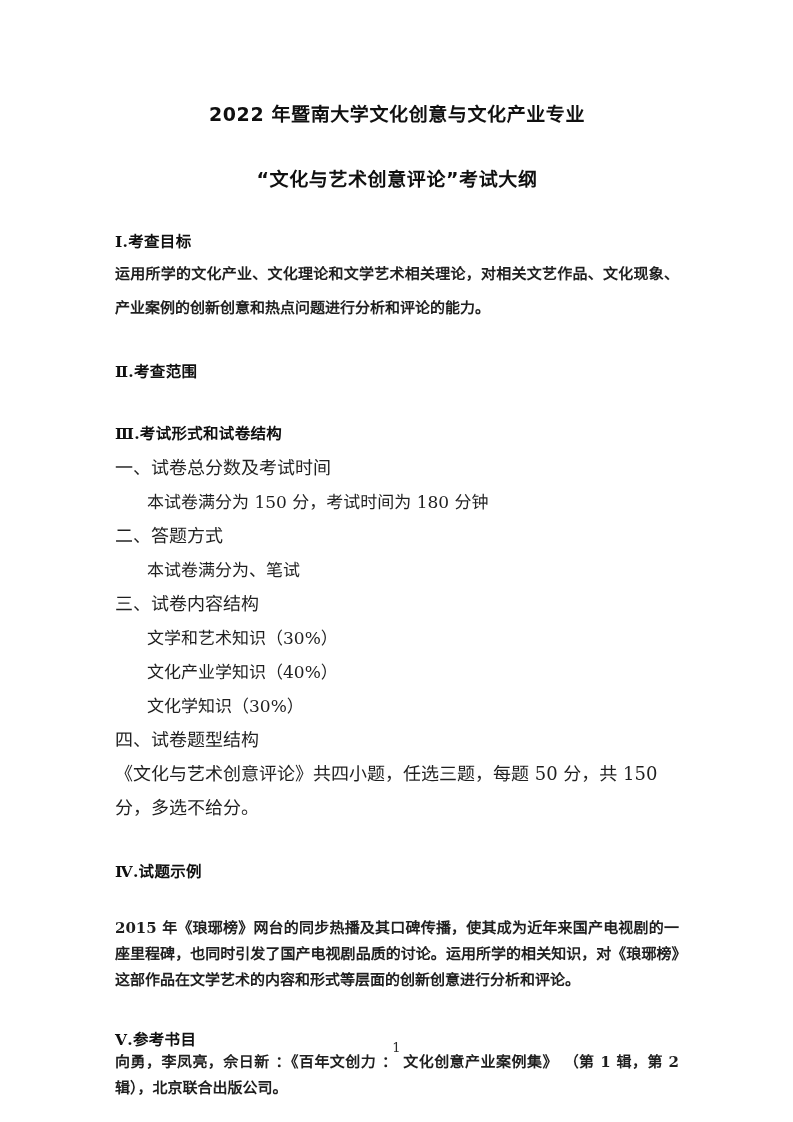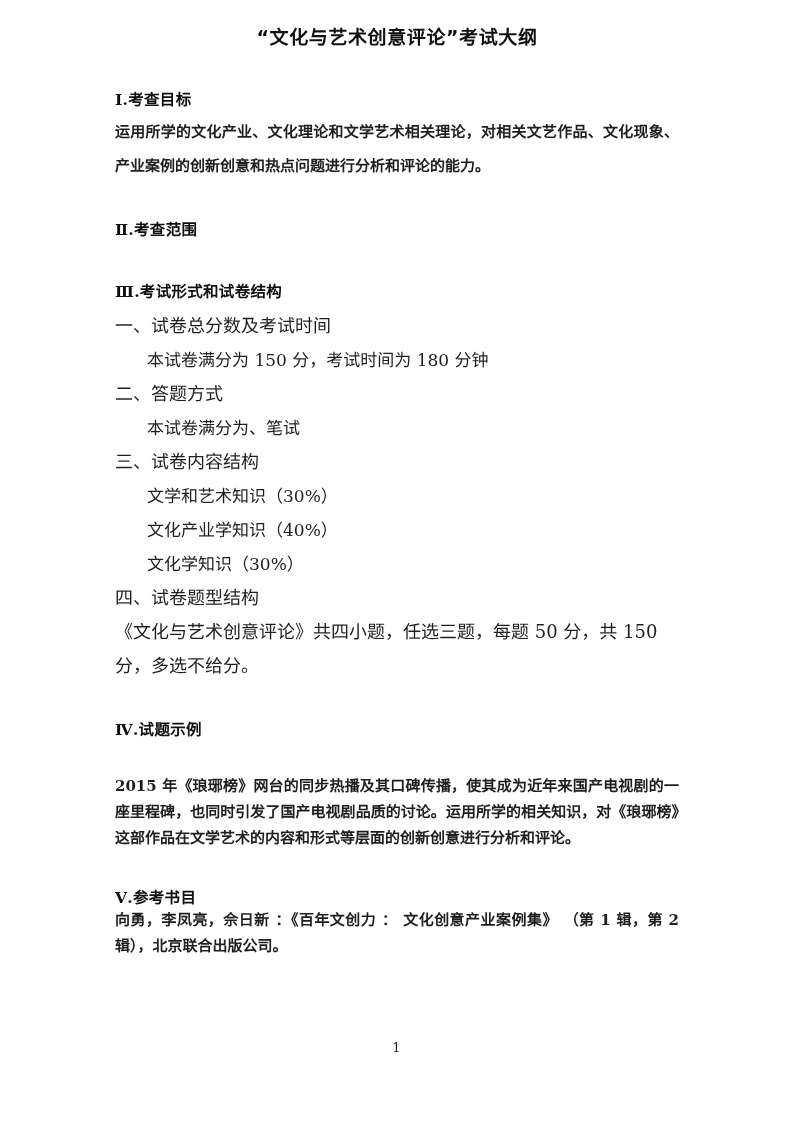--- a/index.html
+++ b/index.html
@@ -32,21 +32,21 @@
   .doc-title {
     text-align: center;
     font-family: "DejaVu Sans", "Liberation Sans", sans-serif;
     font-size: 19px;
     font-weight: 700;
     letter-spacing: 0.6px;
     color: #101010;
     line-height: 1.2;
   }
   .title-main { margin-top: 103px; }
-  .title-sub  { margin-top: 26px; }
+  .title-sub  { margin-top: 42px; }
 
   
   .section-heading {
     text-align: left;
     font-family: "DejaVu Serif", "Liberation Serif", serif;
     font-weight: 700;
     font-size: 15.5px;
     color: #101010;
     letter-spacing: 0.3px;
   }
@@ -94,20 +94,21 @@
     font-size: 13px;
     color: #2a2a2a;
   }
 </style>
 </head>
 <body>
 
 <div class="page">
   <div class="content">
 
+    <div class="doc-title title-main">2022 年暨南大学文化创意与文化产业专业</div>
     <div class="doc-title title-sub">“文化与艺术创意评论”考试大纲</div>
 
     <div class="gap-sec-1"></div>
     <div class="section-heading">Ⅰ.考查目标</div>
     <div class="gap-after-head"></div>
     <div class="body-text">运用所学的文化产业、文化理论和文学艺术相关理论，对相关文艺作品、文化现象、产业案例的创新创意和热点问题进行分析和评论的能力。</div>
 
     <div class="gap-sec-2"></div>
     <div class="section-heading">Ⅱ.考查范围</div>
     <div class="gap-after-head"></div>

